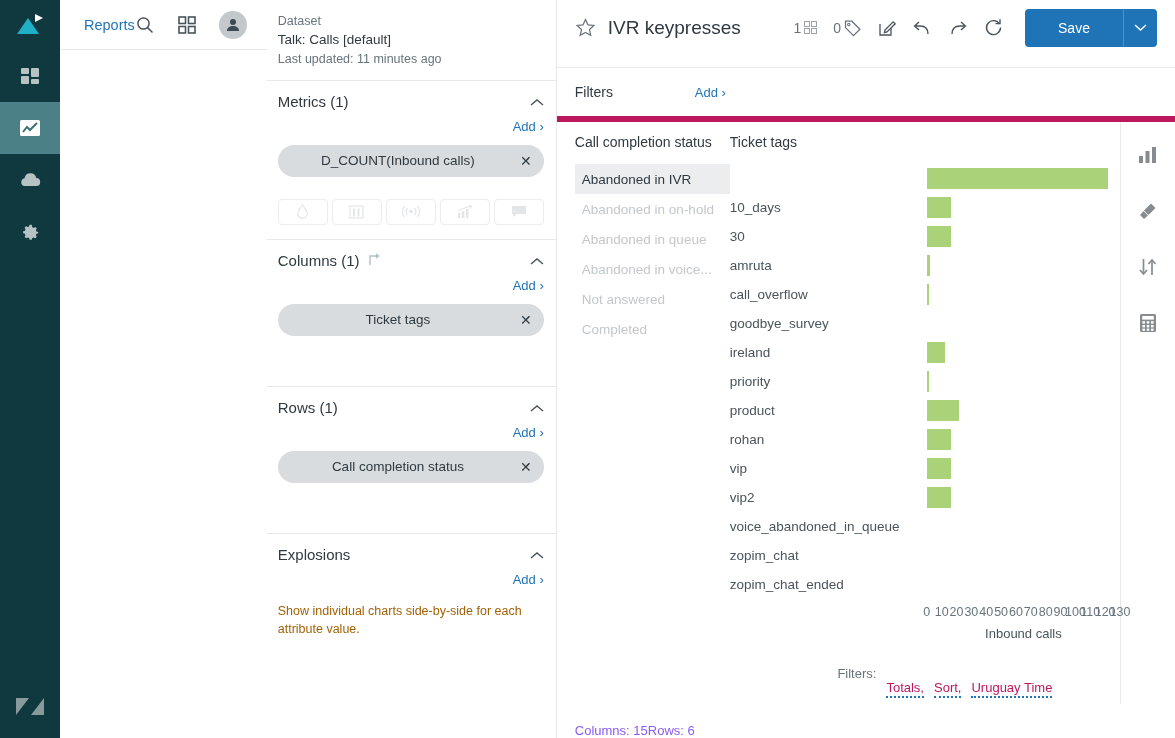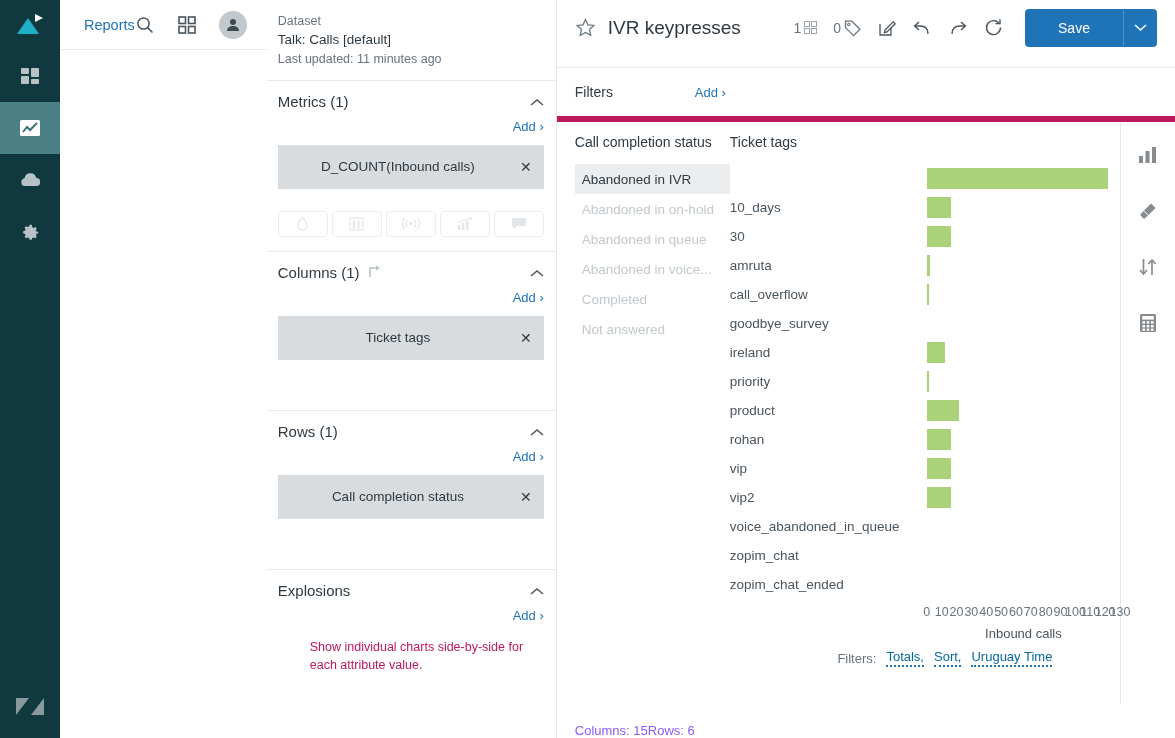--- a/index.html
+++ b/index.html
@@ -53,31 +53,31 @@
   .dataset .val { font-size: 13.5px; color: #2f3941; }
   .dataset .upd { font-size: 12.5px; color: #68737d; }
 
   .section { border-bottom: 1px solid #e6e8ea; padding: 12px 12px 14px 11px; }
   .section-head { display: flex; align-items: center; }
   .section-title { font-size: 15px; color: #2f3941; }
   .chev { margin-left: auto; }
   .addrow { text-align: right; margin-top: 6px; }
   .add-link { color: #1f73b7; font-size: 13px; cursor: pointer; }
   .chip {
-    margin-top: 10px; background: #d8dcde; border-radius: 0; height: 44px;
+    margin-top: 10px; background: #d8dcde; border-radius: 16px; height: 32px;
     display: flex; align-items: center; padding: 0 10px 0 0; position: relative;
   }
   .chip-label { flex: 1 1 auto; text-align: center; font-size: 13.5px; color: #2f3941; }
   .chip-x { font-size: 14px; color: #2f3941; cursor: pointer; padding: 0 2px; }
   .iconrow { display: flex; gap: 4px; margin-top: 22px; }
   .iconbtn {
     flex: 1 1 0; height: 26px; border: 1px solid #ebedef; border-radius: 4px;
     display: flex; align-items: center; justify-content: center; background: #fff;
   }
-  .explode-note { font-size: 12.5px; color: #be185d; line-height: 1.45; margin-top: 14px; margin-left: 32px; }
+  .explode-note { font-size: 12.5px; color: #a16207; line-height: 1.45; margin-top: 14px; }
 
   
   .report { flex: 1 1 auto; display: flex; flex-direction: column; min-width: 0; }
   .rep-head {
     height: 68px; display: flex; align-items: center; padding: 0 18px 12px 18px;
     border-bottom: 1px solid #e6e8ea; flex: 0 0 68px;
   }
   .rep-title { font-size: 19px; color: #2f3941; margin-left: 12px; }
   .rep-tools { margin-left: auto; display: flex; align-items: center; gap: 16px; }
   .count { display: flex; align-items: center; gap: 3px; color: #68737d; font-size: 14px; }
@@ -136,22 +136,22 @@
   .axis-name {
     position: absolute; top: 21px; left: 50%; transform: translateX(-50%);
     font-size: 13px; color: #49545c; white-space: nowrap;
   }
   .foot-filters {
     display: flex; align-items: center; gap: 10px; justify-content: center;
     margin-top: 10px; padding-left: 40px;
   }
   .foot-filters .ff-lbl { font-size: 13px; color: #68737d; }
   .ff-link {
-    font-size: 13px; color: #0369a1; border-bottom: 2px dotted #1f73b7;
-    padding-bottom: 1px; cursor: pointer;
+    font-size: 13px; color: #be185d; border-bottom: 2px dotted #1f73b7;
+    padding-bottom: 1px; cursor: pointer; margin-top: 31px;
   }
   .statusbar {
     height: 34px; flex: 0 0 34px; display: flex; align-items: flex-end;
     padding-left: 18px; font-size: 13px; color: #8b5cf6;
   }
 </style>
 </head>
 <body>
 
 <div class="rail">
@@ -420,22 +420,22 @@
             <span class="hdr-a">Call completion status</span>
             <span class="hdr-b">Ticket tags</span>
           </div>
 
           <div class="grid">
             <div class="statuses" id="status-list">
                 <div class="status sel">Abandoned in IVR</div>
                 <div class="status">Abandoned in on-hold</div>
                 <div class="status">Abandoned in queue</div>
                 <div class="status">Abandoned in voice...</div>
+                <div class="status">Not answered</div>
                 <div class="status">Completed</div>
-                <div class="status">Not answered</div>
               </div>
             <div class="plot">
               <div id="bars">
                   <div class="bar-row">
                     <span class="bar-label"></span>
                     <span class="bar-track">
                       <span class="bar" style="width: 93.8462%; background: rgb(170, 210, 120);"></span>
                     </span>
                   </div>
                   <div class="bar-row">

